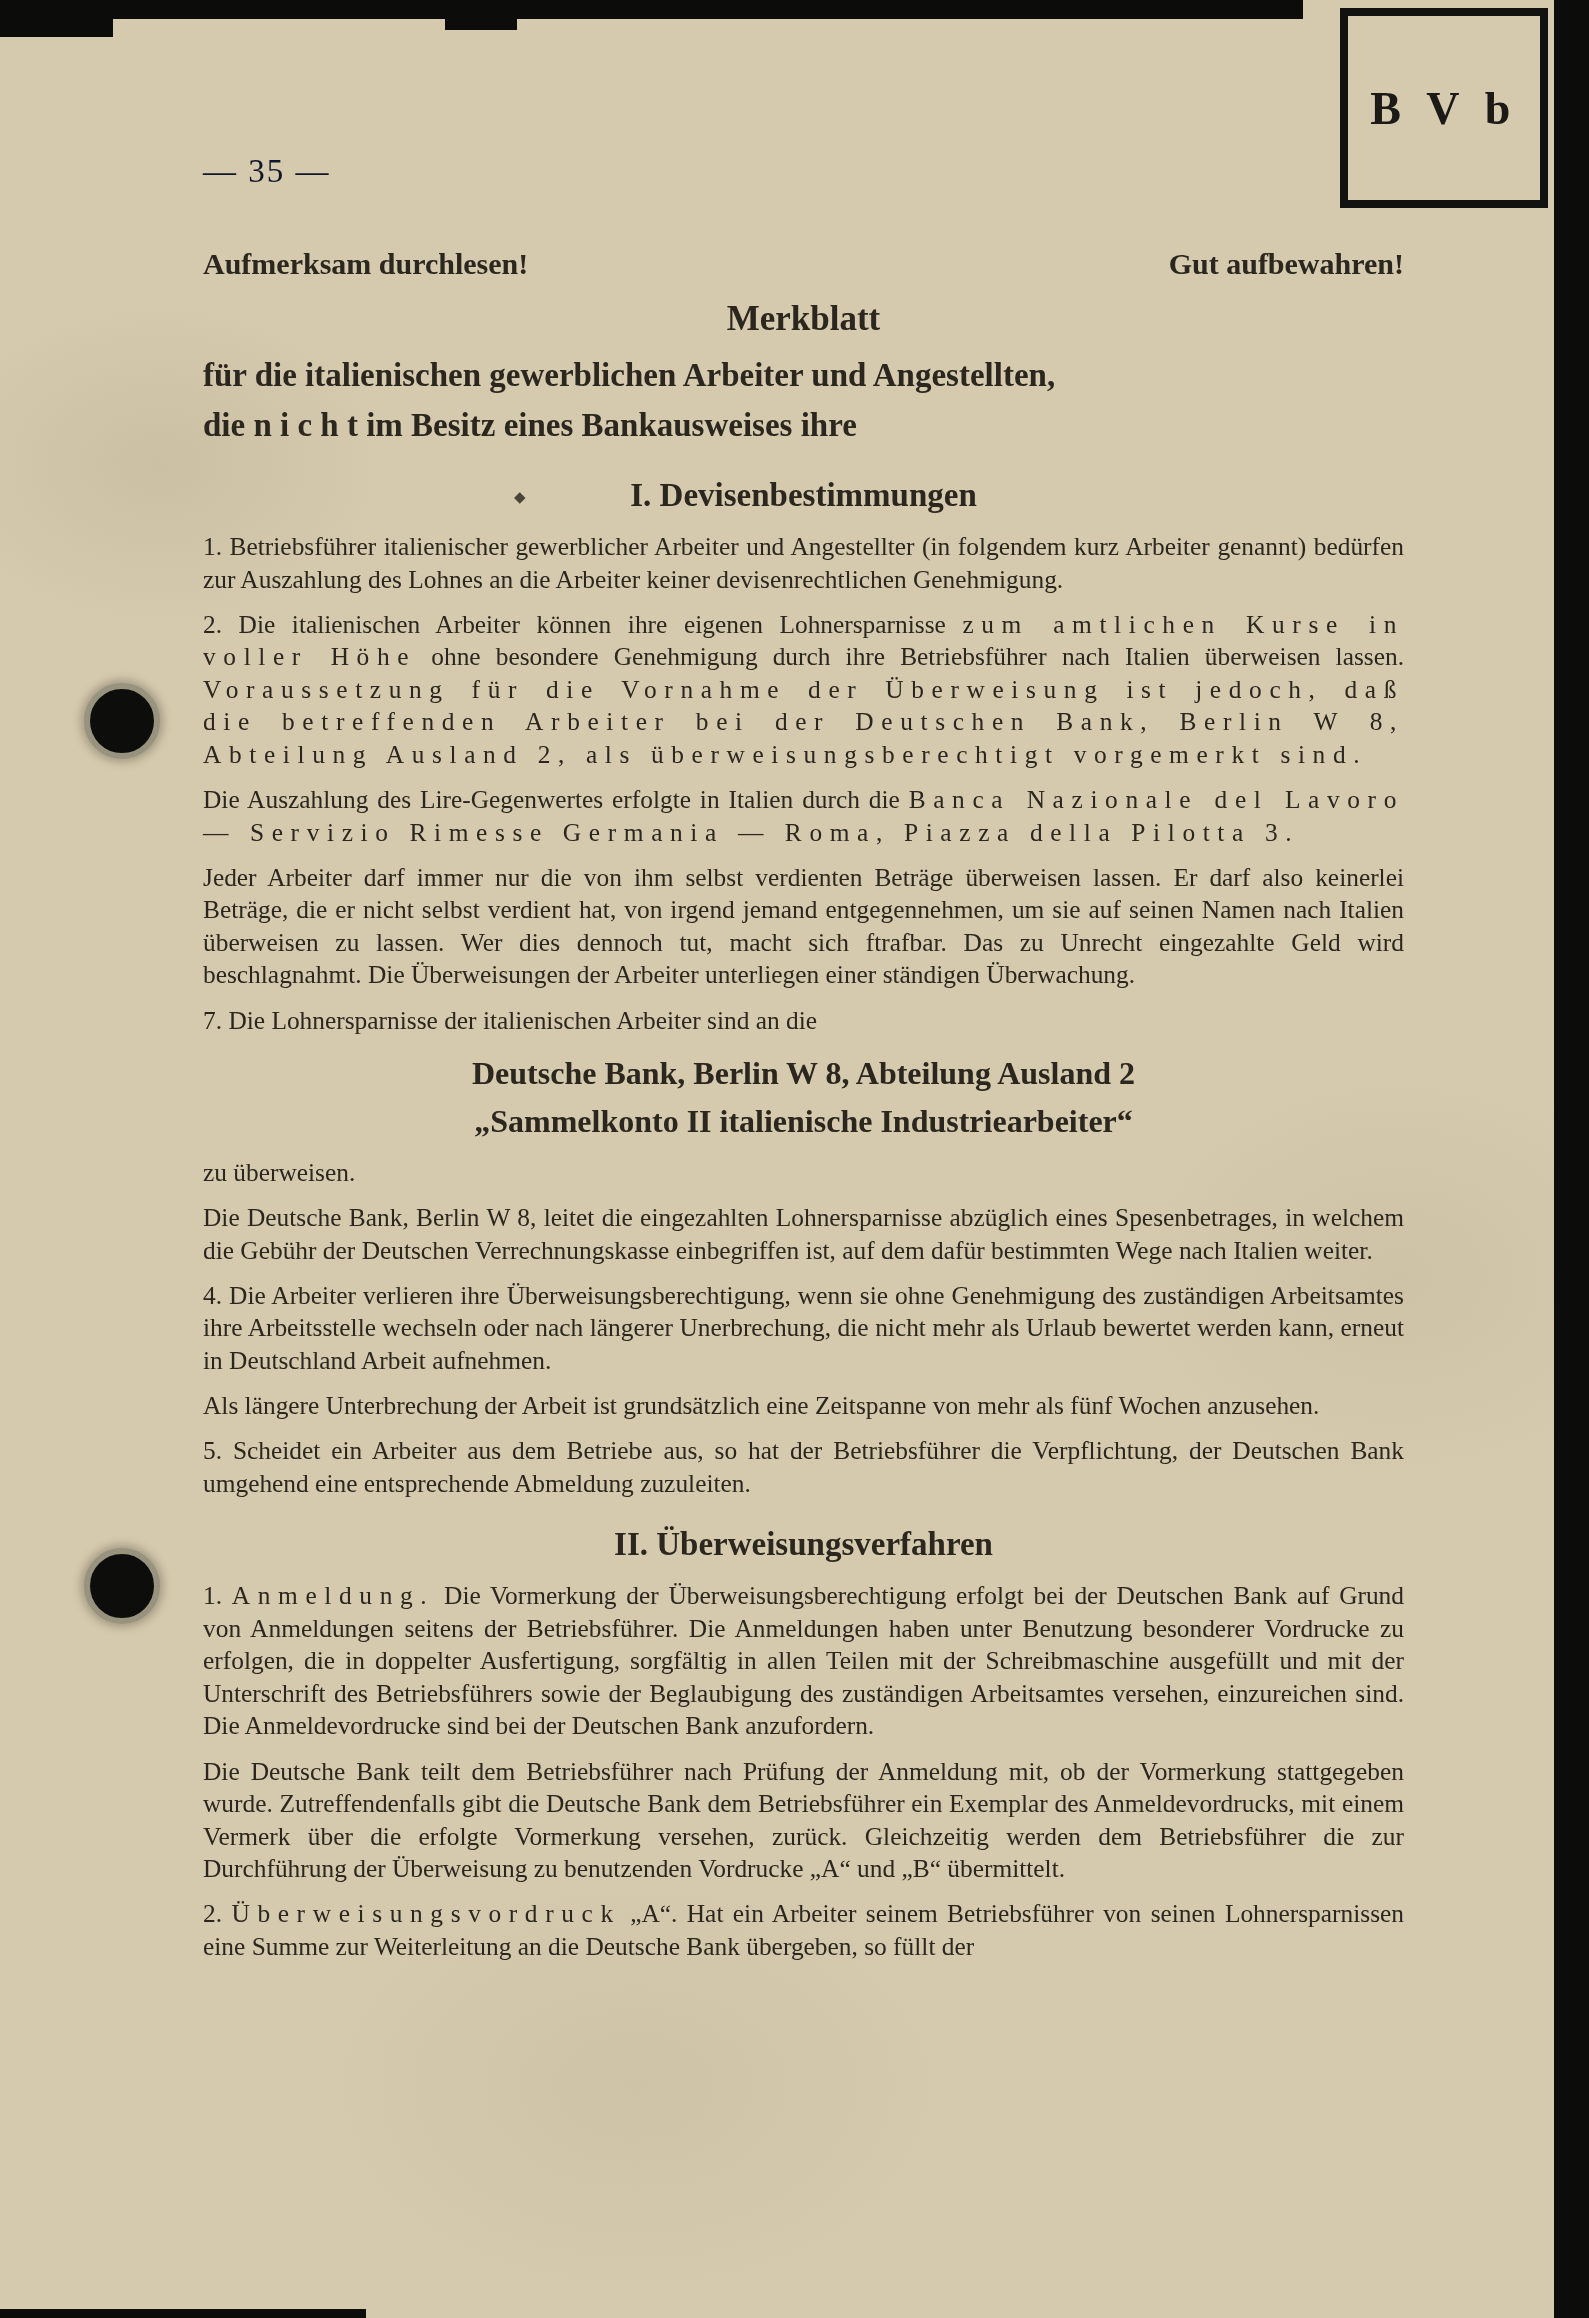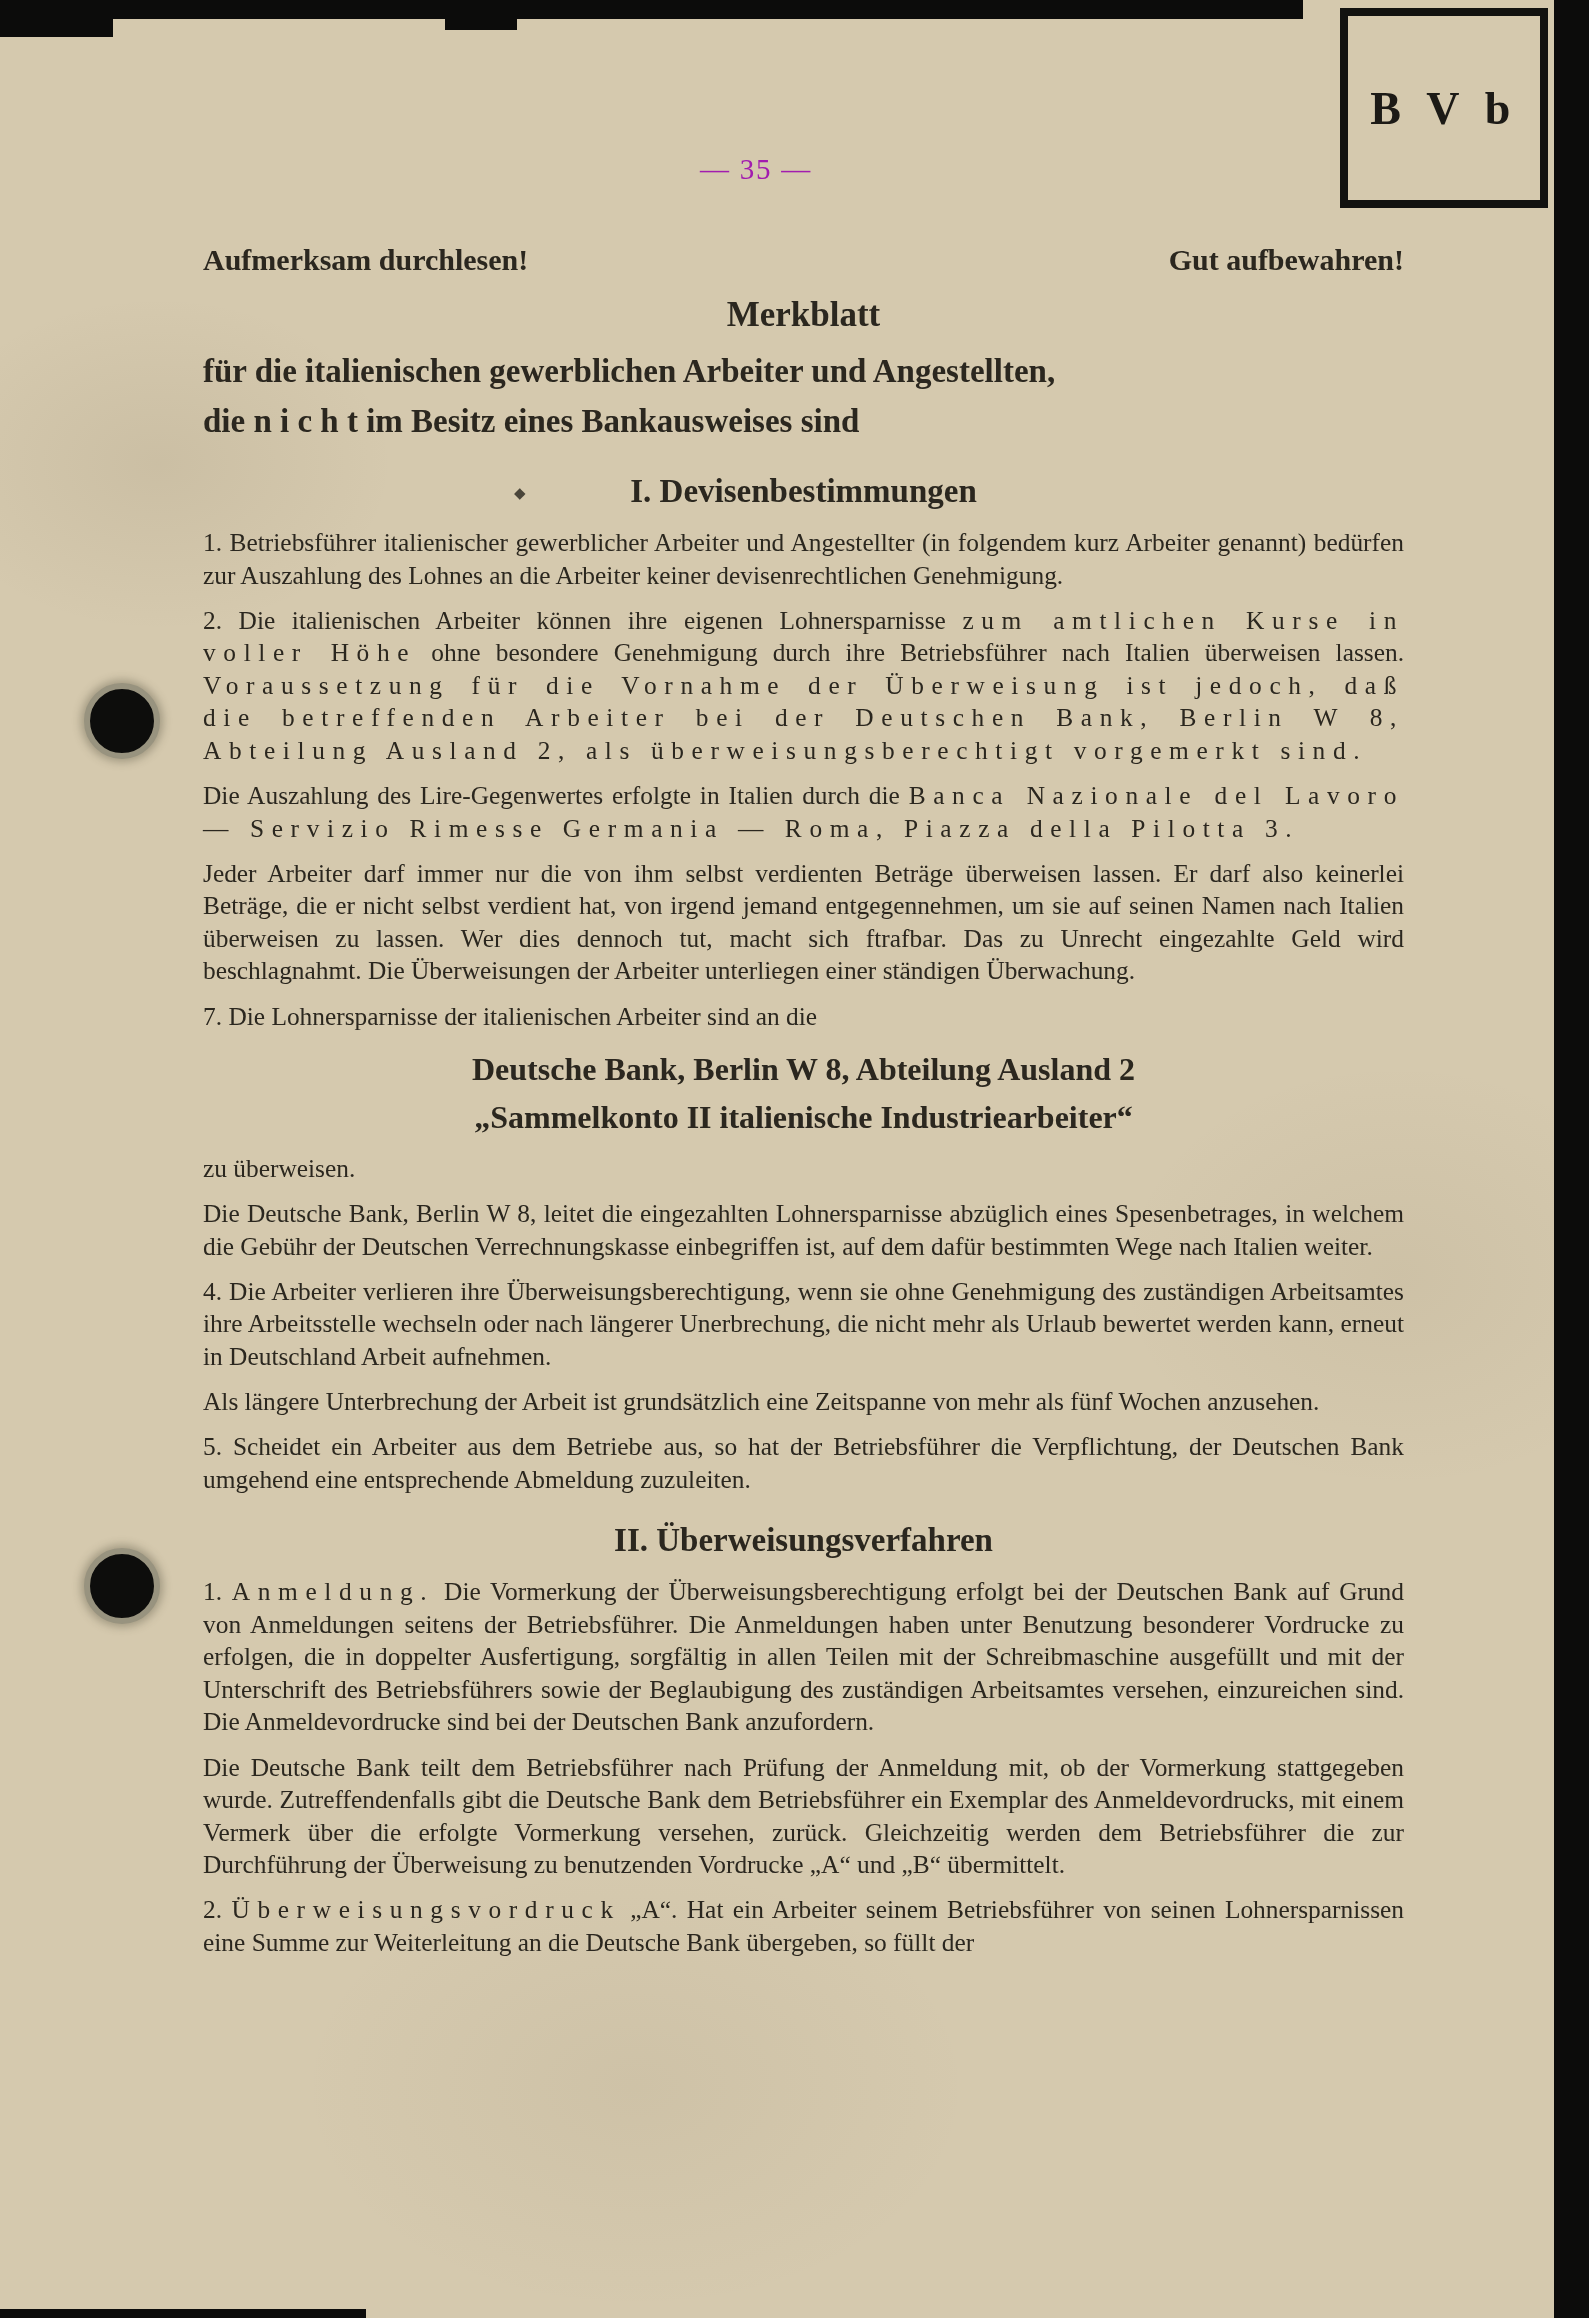--- a/index.html
+++ b/index.html
@@ -35,22 +35,22 @@
     position: absolute; right: 41px; top: 8px; width: 208px; height: 200px;
     border: 8.7px solid #121210; box-sizing: border-box;
     display: flex; align-items: center; justify-content: center;
   }
   .stamp-text { font-weight: bold; font-size: 46px; letter-spacing: 0.16em; color: #1c1a16; }
 
   
   .content { position: absolute; left: 203px; top: 153px; width: 1201px; }
 
   .page-number {
-    text-align: center; font-size: 29px; letter-spacing: 0.06em;
-    margin: 0 95px 57px 0; color: #a21caf;
+    font-size: 33px; letter-spacing: 0.06em;
+    margin: 0 95px 57px 0; color: #0f172a;
   }
 
   .notes-row { display: flex; justify-content: space-between; font-weight: bold; font-size: 30px; margin-bottom: 17.5px; gap: 17px; }
 
   .doc-title   { text-align: center; font-weight: bold; font-size: 35px; margin: 0 0 12.7px; }
   .doc-subtitle{ text-align: left; font-weight: bold; font-size: 33px; line-height: 1.5; }
 
   .section-heading {
     position: relative; text-align: center; font-weight: bold; font-size: 33px;
     margin: 27px 0 16px;
@@ -86,21 +86,21 @@
 <div class="content">
   <div class="page-number">— 35 —</div>
 
   <div class="notes-row">
     <span>Aufmerksam durchlesen!</span>
     <span>Gut aufbewahren!</span>
   </div>
 
   <div class="doc-title">Merkblatt</div>
   <div class="doc-subtitle">für die italienischen gewerblichen Arbeiter und Angestellten,</div>
-  <div class="doc-subtitle">die n i c h t im Besitz eines Bankausweises sind</div>
+  <div class="doc-subtitle">die n i c h t im Besitz eines Bankausweises ihre</div>
 
   <div>
       <div class="section-heading"><span class="heading-decor">◆</span><span class="heading-text">I. Devisenbestimmungen</span></div>
       <p class="para"><span class="n">1. Betriebsführer italienischer gewerblicher Arbeiter und Angestellter (in folgendem kurz Arbeiter genannt) bedürfen zur Auszahlung des Lohnes an die Arbeiter keiner devisenrechtlichen Genehmigung.</span></p>
       <p class="para"><span class="n">2. Die italienischen Arbeiter können ihre eigenen Lohnersparnisse </span><span class="sp">zum amtlichen Kurse in voller Höhe</span><span class="n"> ohne besondere Genehmigung durch ihre Betriebsführer nach Italien überweisen lassen. </span><span class="sp">Voraussetzung für die Vornahme der Überweisung ist jedoch, daß die betreffenden Arbeiter bei der Deutschen Bank, Berlin W 8, Abteilung Ausland 2, als überweisungsberechtigt vorgemerkt sind.</span></p>
       <p class="para"><span class="n">Die Auszahlung des Lire-Gegenwertes erfolgte in Italien durch die </span><span class="sp">Banca Nazionale del Lavoro — Servizio Rimesse Germania — Roma, Piazza della Pilotta 3.</span></p>
       <p class="para"><span class="n">Jeder Arbeiter darf immer nur die von ihm selbst verdienten Beträge überweisen lassen. Er darf also keinerlei Beträge, die er nicht selbst verdient hat, von irgend jemand entgegennehmen, um sie auf seinen Namen nach Italien überweisen zu lassen. Wer dies dennoch tut, macht sich ftrafbar. Das zu Unrecht eingezahlte Geld wird beschlagnahmt. Die Überweisungen der Arbeiter unterliegen einer ständigen Überwachung.</span></p>
       <p class="para"><span class="n">7. Die Lohnersparnisse der italienischen Arbeiter sind an die</span></p>
       <div class="center-block">
         <div class="center-line">Deutsche Bank, Berlin W 8, Abteilung Ausland 2</div>

